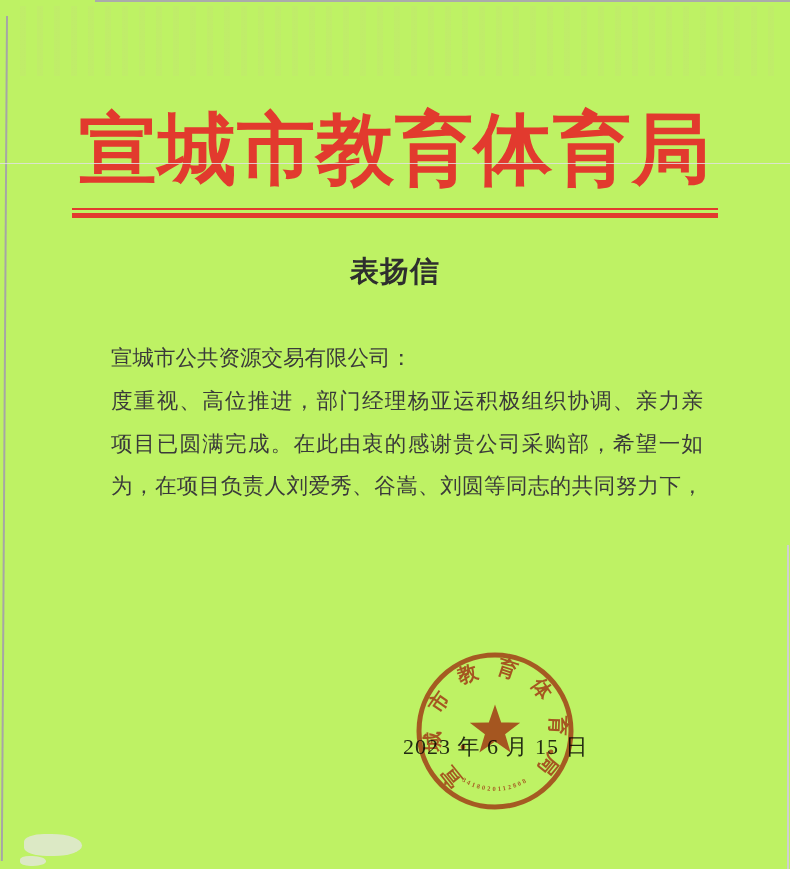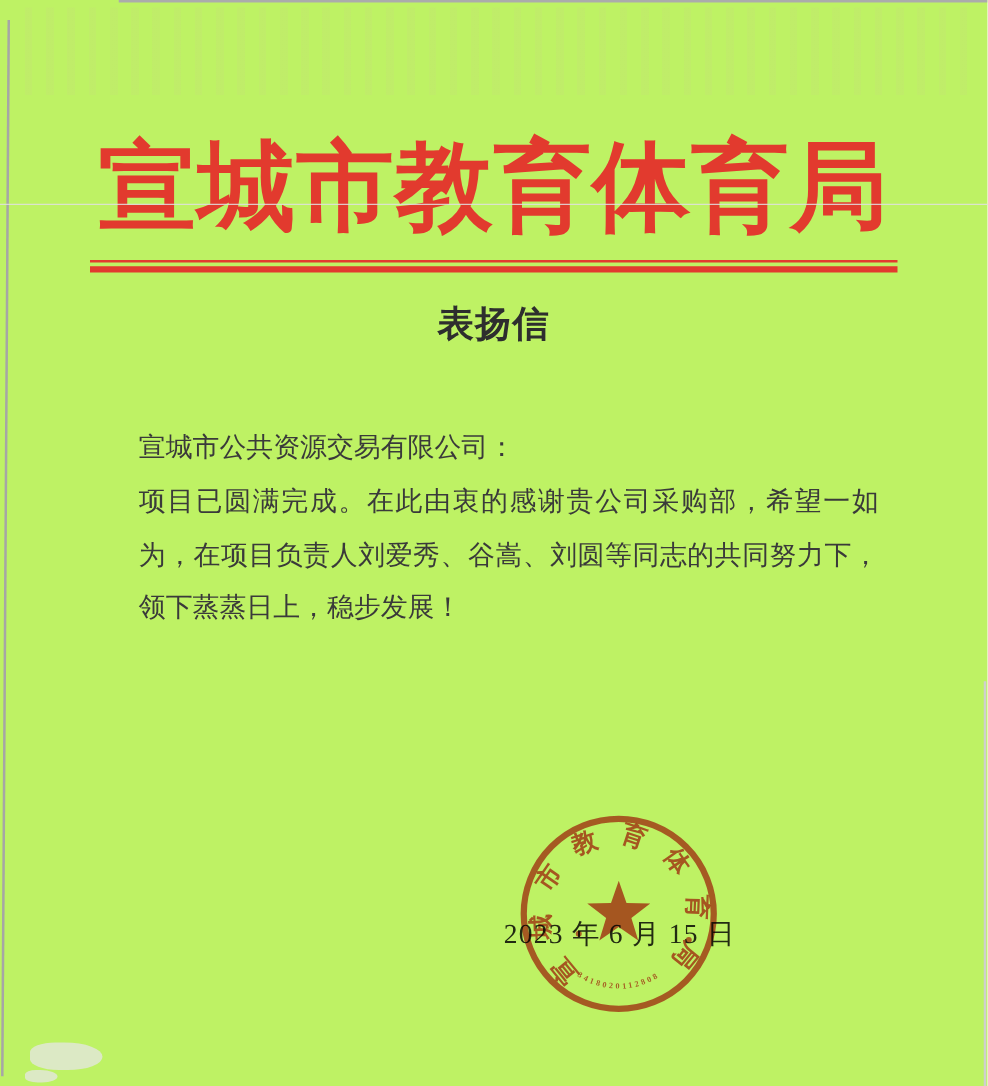--- a/index.html
+++ b/index.html
@@ -31,21 +31,21 @@
     z-index:1;
   }
   .hairline{position:absolute;top:163px;left:0;right:0;height:1px;background:rgba(225,225,225,0.85);z-index:2;}
   .double-rule{position:absolute;top:208px;left:72px;width:646px;z-index:1;}
   .rule-thin{height:2px;background:#e23a2e;}
   .rule-gap{height:3px;}
   .rule-thick{height:5px;background:#e23a2e;}
 
   
   .title{
-    position:absolute;top:240px;left:0;right:0;margin:0;
+    position:absolute;top:251px;left:0;right:0;margin:0;
     text-align:center;font-size:29px;line-height:40px;
     font-weight:700;color:#2e2e2e;letter-spacing:1px;
   }
 
   
   .body-block{position:absolute;top:337px;left:111px;width:592px;color:#3a3a3a;}
   .line{
     font-size:21.5px;line-height:42.8px;
     text-align:justify;
   }
@@ -79,23 +79,23 @@
   <div class="double-rule">
     <div class="rule-thin"></div>
     <div class="rule-gap"></div>
     <div class="rule-thick"></div>
   </div>
 
   <h1 class="title">表扬信</h1>
 
   <div class="body-block">
     <div class="line">宣城市公共资源交易有限公司：</div>
+    <div class="line just">度重视、高位推进，部门经理杨亚运积极组织协调、亲力亲</div>
     <div class="line just">项目已圆满完成。在此由衷的感谢贵公司采购部，希望一如</div>
     <div class="line just">为，在项目负责人刘爱秀、谷嵩、刘圆等同志的共同努力下，</div>
-    <div class="line">领下蒸蒸日上，稳步发展！</div>
   </div>
 
   <div class="date-line">2023 年 6 月 15 日</div>
 
   <svg class="seal" viewBox="0 0 180 180">
     <circle cx="90" cy="90" r="76" fill="none" stroke="#d6392c" stroke-width="5" stroke-opacity="0.88"></circle>
     <polygon fill="#d6392c" fill-opacity="0.9" points="90,63.5 96.2,81.4 115.2,81.8 100.1,93.3 105.6,111.4 90,100.6 74.4,111.4 79.9,93.3 64.8,81.8 83.8,81.4"></polygon>
     <circle cx="58" cy="106" r="2.4" fill="#d6392c" fill-opacity="0.85"></circle>
     <circle cx="146" cy="111" r="2.4" fill="#d6392c" fill-opacity="0.85"></circle>
     <defs>

